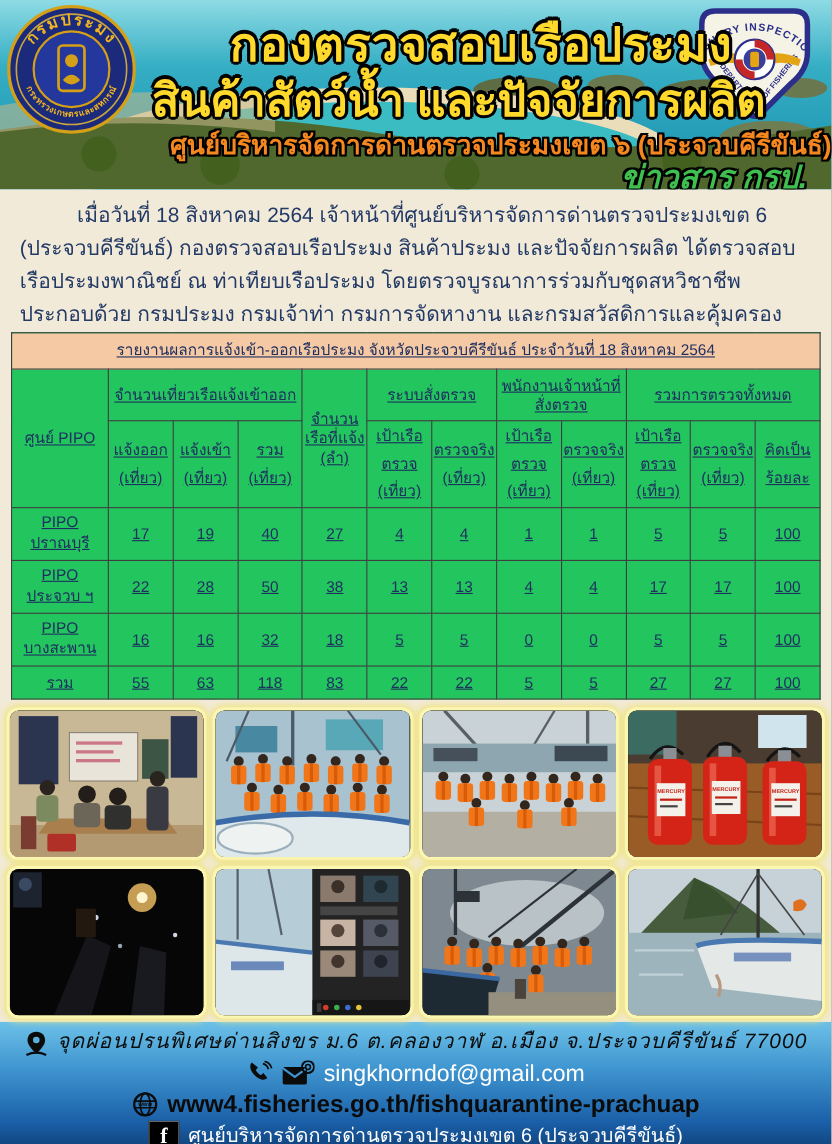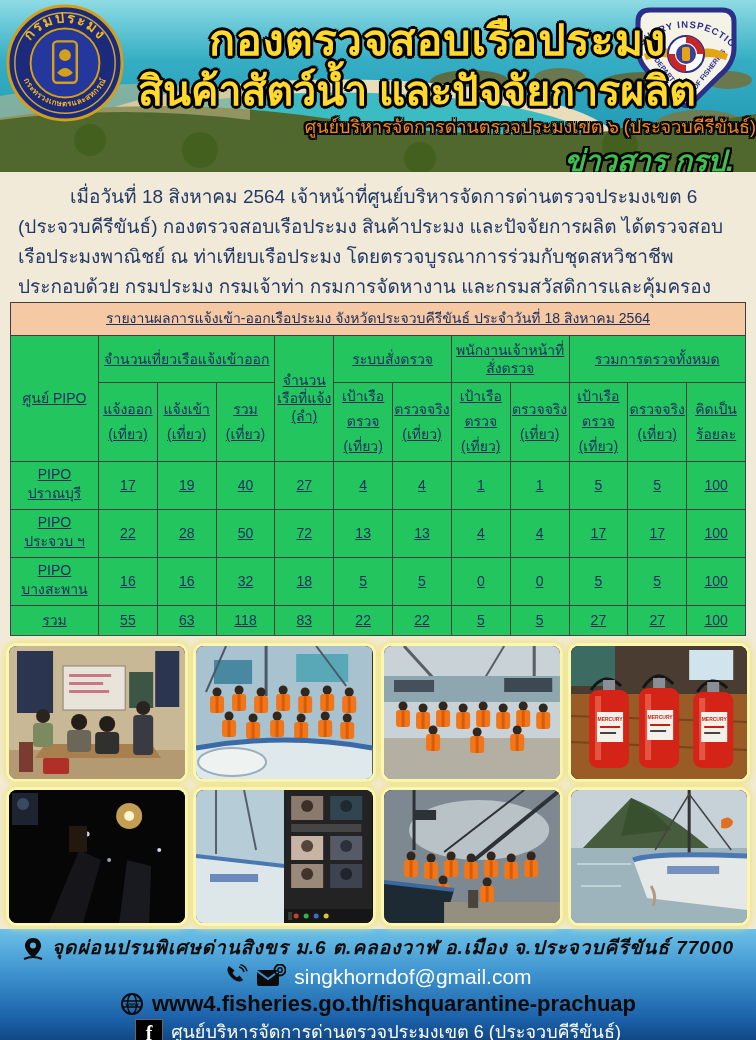--- a/index.html
+++ b/index.html
@@ -9,21 +9,21 @@
   
   .banner{position:relative;width:756px;height:172px;overflow:hidden;background:#1d95b5;}
   .banner-bg{position:absolute;inset:0;width:100%;height:100%;}
   .seal{position:absolute;left:6px;top:4px;width:118px;height:118px;}
   .badge{position:absolute;right:8px;top:2px;width:124px;height:120px;}
   .titles{position:absolute;inset:0;text-align:right;}
   .title1,.title2{font-weight:bold;color:#ffd92b;
     text-shadow:-2px -2px 0 #000,2px -2px 0 #000,-2px 2px 0 #000,2px 2px 0 #000,-3px 0 0 #000,3px 0 0 #000,0 -3px 0 #000,0 3px 0 #000;}
   .title1{position:absolute;top:6px;left:90px;right:90px;font-size:43px;letter-spacing:1px;}
   .title2{position:absolute;top:58px;left:60px;right:60px;font-size:41px;}
-  .subtitle{position:absolute;top:112px;left:0;right:0;font-size:18px;font-weight:normal;color:#f6871f;
+  .subtitle{position:absolute;top:112px;left:0;right:0;font-size:24px;font-weight:bold;color:#f6871f;
     text-shadow:-2px -2px 0 #000,2px -2px 0 #000,-2px 2px 0 #000,2px 2px 0 #000,-2px 0 0 #000,2px 0 0 #000,0 -2px 0 #000,0 2px 0 #000;}
   .newstag{position:absolute;top:138px;right:22px;font-size:29px;font-weight:bold;font-style:italic;color:#3fbf4f;
     text-shadow:-2px -2px 0 #000,2px -2px 0 #000,-2px 2px 0 #000,2px 2px 0 #000,-2px 0 0 #000,2px 0 0 #000,0 -2px 0 #000,0 2px 0 #000;}
 
   
   .intro{height:130px;padding:10px 18px 0 18px;box-sizing:border-box;overflow:hidden;}
   .intro p{margin:0;font-size:19px;line-height:1.58;color:#233a66;text-indent:52px;}
 
   
   .table-wrap{padding:0 10px;}
@@ -42,21 +42,21 @@
   .photos{display:grid;grid-template-columns:repeat(4,1fr);gap:11px 11px;padding:10px 9px 6px 9px;}
   .photos figure{margin:0;height:133px;border-radius:8px;overflow:hidden;background:#000;
     box-shadow:0 0 0 3px #fbf6b2,0 0 7px 5px #efe483;}
   .photos svg{display:block;width:100%;height:100%;}
 
   
   .footer{height:122px;box-sizing:border-box;padding-top:5px;
     background:linear-gradient(180deg,#6cc1e8 0%,#3f95cf 35%,#1a5fa8 75%,#0d3a6e 100%);
     display:flex;flex-direction:column;align-items:center;justify-content:space-evenly;}
   .f-line{display:flex;align-items:center;gap:8px;line-height:1.1;}
-  .addr{font-size:19px;font-weight:bold;font-style:italic;color:#0b0b0b;letter-spacing:1px;}
+  .addr{font-size:19px;font-weight:normal;font-style:italic;color:#0b0b0b;letter-spacing:1px;}
   .phone{font-size:24px;font-weight:800;color:#0b0b0b;letter-spacing:3px;word-spacing:12px;}
   .email{font-size:21px;color:#fff;}
   .web{font-size:22px;font-weight:800;color:#0b0b0b;}
   .fbtext{font-size:18px;color:#fff;}
   .fb-icon{display:inline-flex;align-items:center;justify-content:center;width:26px;height:26px;
     background:#000;color:#fff;font-weight:bold;font-size:20px;border:1px solid #666;font-family:"Liberation Serif",serif;}
   .icn{flex:0 0 auto;}
 </style>
 </head>
 <body>
@@ -204,21 +204,21 @@
             <td>5</td>
             <td>5</td>
             <td>100</td>
           </tr>
           <tr>
             <th>PIPO
 ประจวบ ฯ</th>
             <td>22</td>
             <td>28</td>
             <td>50</td>
-            <td>72</td>
+            <td>38</td>
             <td>13</td>
             <td>13</td>
             <td>4</td>
             <td>4</td>
             <td>17</td>
             <td>17</td>
             <td>100</td>
           </tr>
           <tr>
             <th>PIPO

